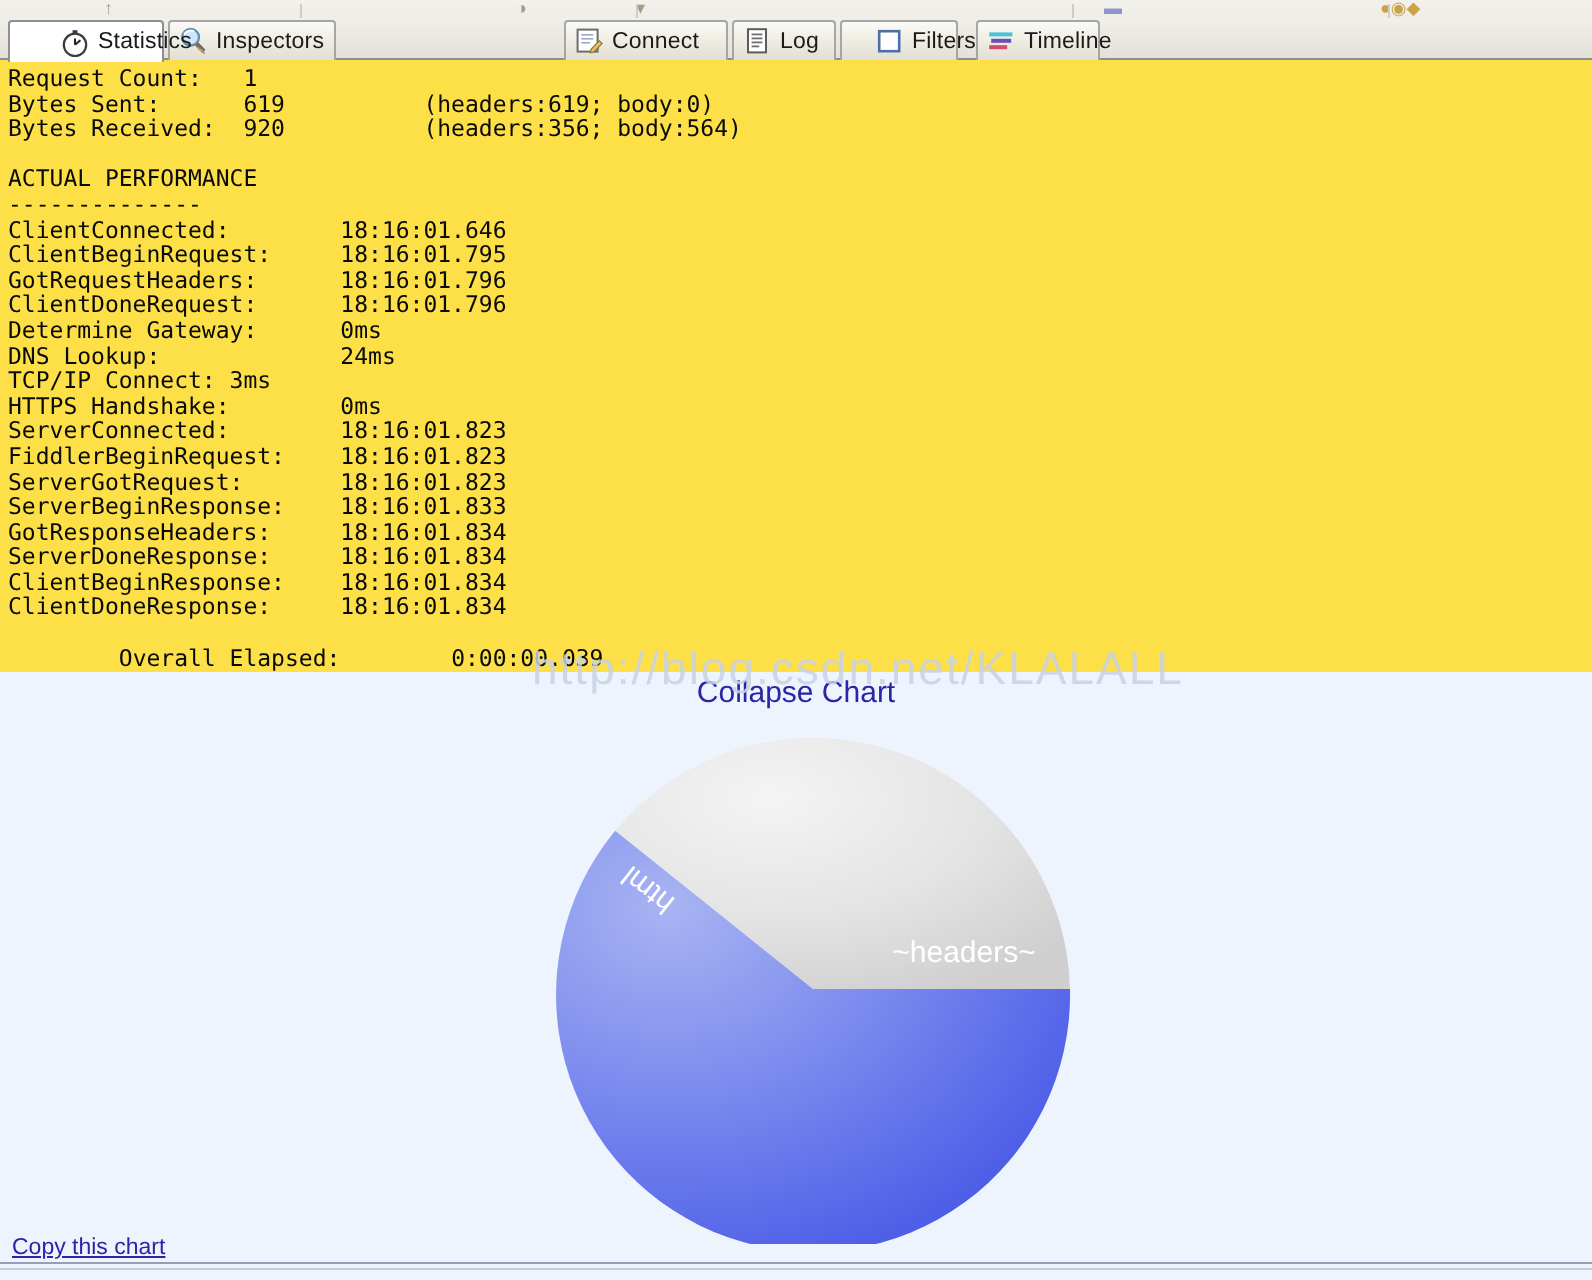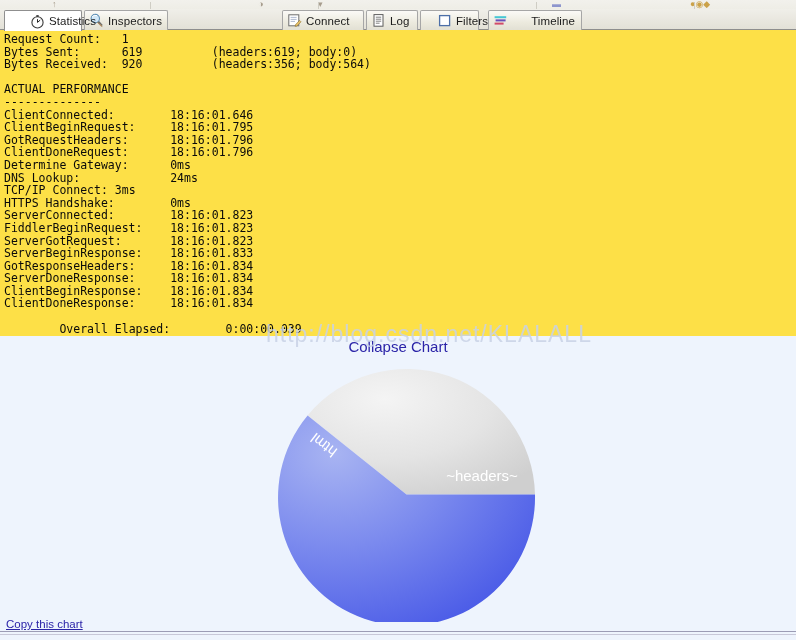--- a/index.html
+++ b/index.html
@@ -193,21 +193,21 @@
 
   <div class="tab" style="left:420px;width:59px;padding-left:16px;">
     <span class="ticon">
       <svg width="15" height="15" viewBox="0 0 15 15">
         <rect x="2.6" y="2.6" width="10" height="10" fill="#ffffff" stroke="#4d6fa8" stroke-width="1.3"></rect>
       </svg>
     </span>
     <span class="tlabel">Filters</span>
   </div>
 
-  <div class="tab" style="left:488px;width:94px;justify-content:space-between;">
+  <div class="tab" style="left:488px;width:62px;justify-content:space-between;">
     <span class="ticon">
       <svg width="15" height="15" viewBox="0 0 15 15">
         <rect x="1.6" y="3.2" width="11.6" height="2" fill="#46c6d4"></rect>
         <rect x="2.6" y="6.4" width="10" height="2" fill="#6a4fb8"></rect>
         <rect x="1.6" y="9.6" width="9" height="2" fill="#d24b6a"></rect>
       </svg>
     </span>
     <span class="tlabel">Timeline</span>
   </div>
 

